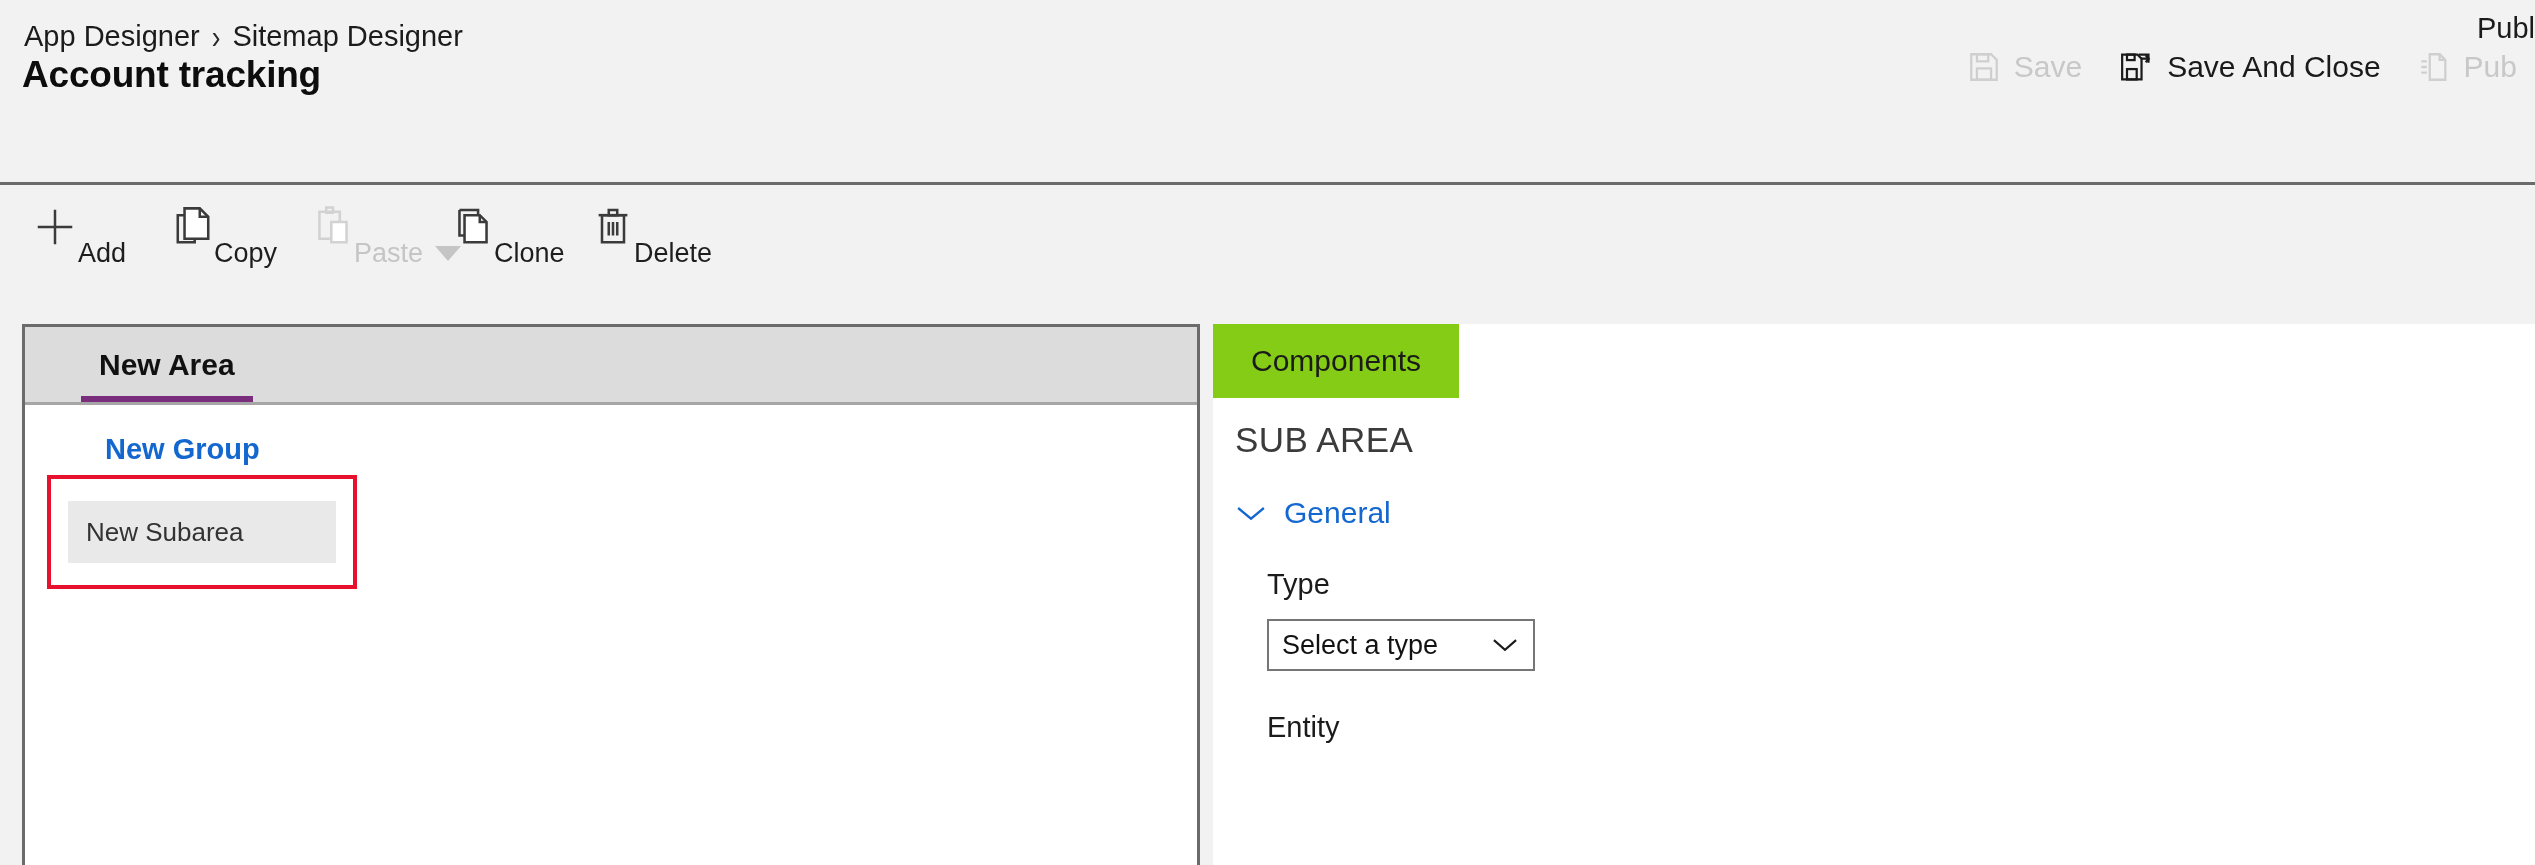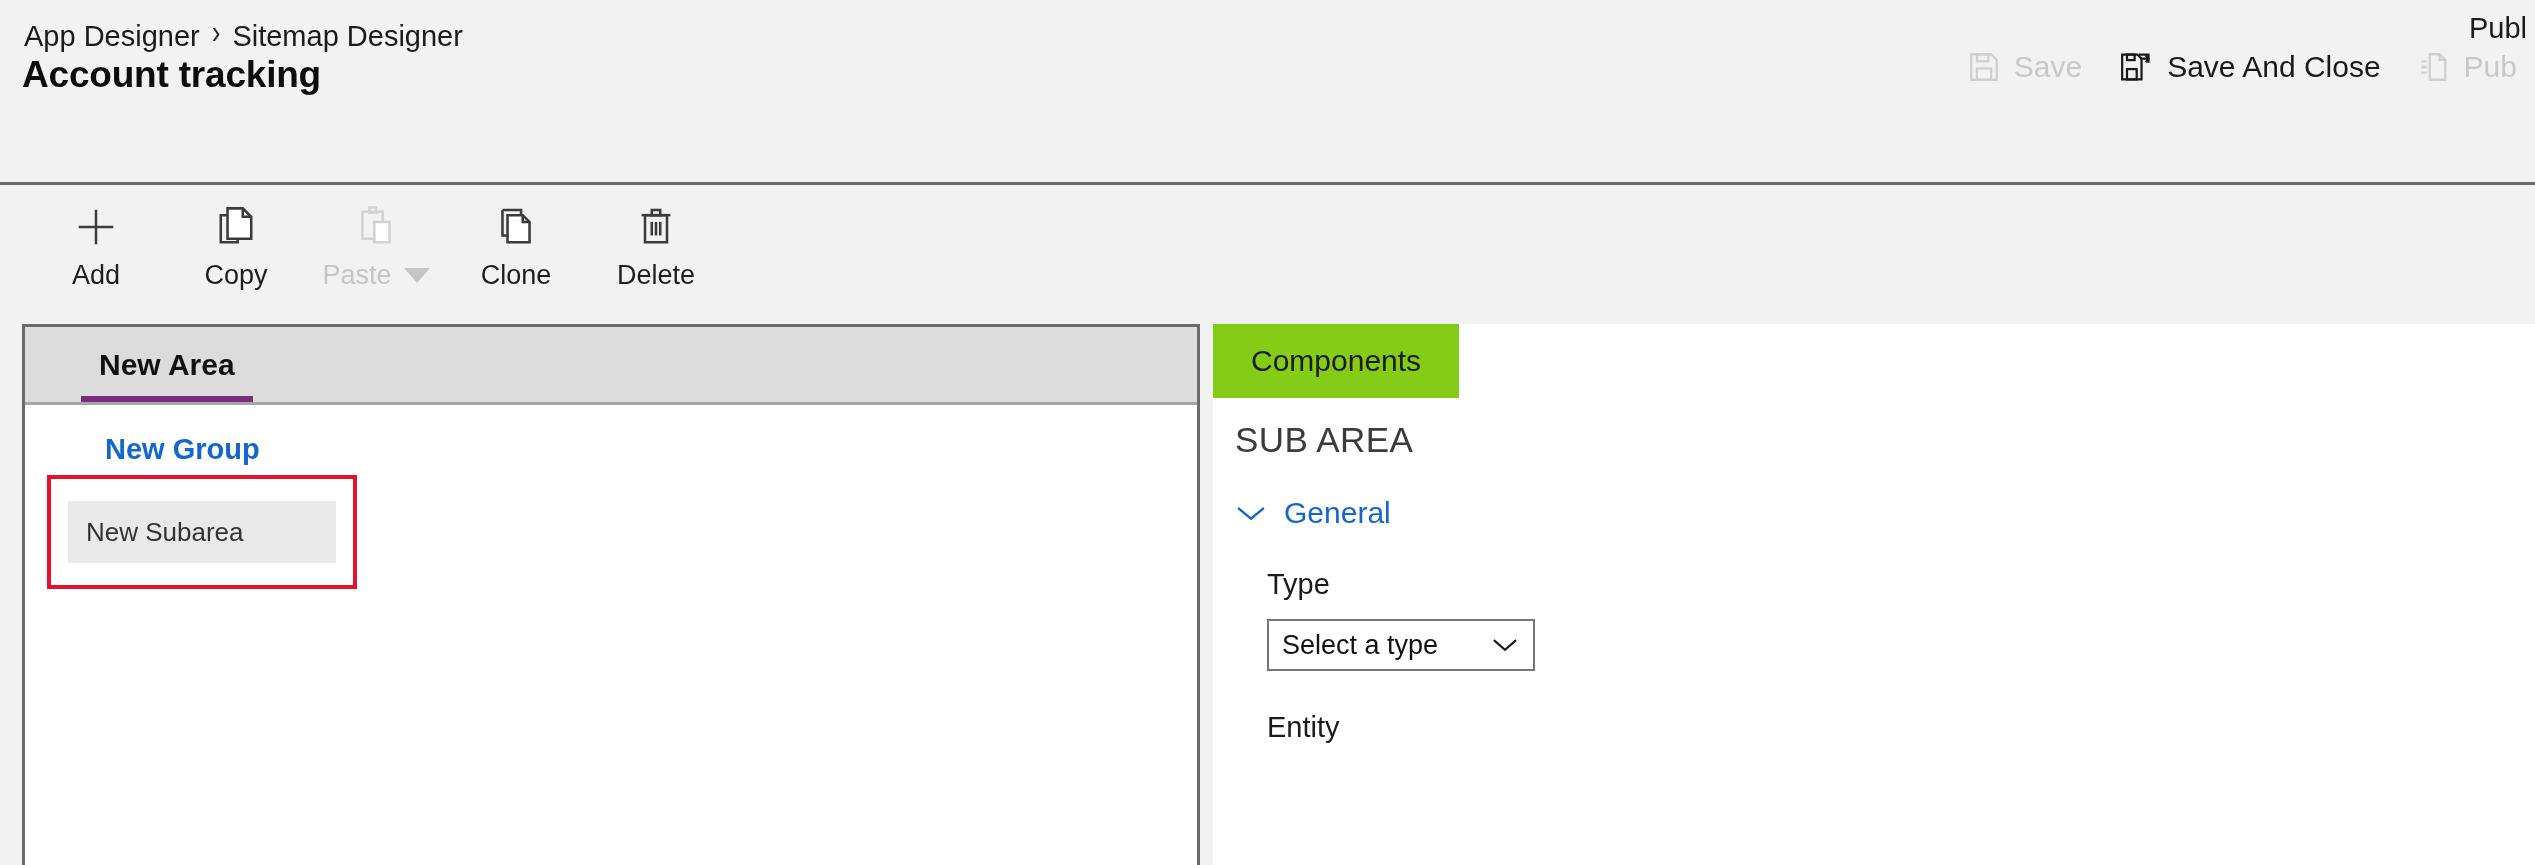--- a/index.html
+++ b/index.html
@@ -24,20 +24,21 @@
     height: 185px;
     background: #f2f2f2;
     border-bottom: 3px solid #6b6b6b;
     box-sizing: border-box;
   }
   .breadcrumb {
     position: absolute;
     left: 24px;
     top: 20px;
     display: flex;
+    align-items: center;
     gap: 12px;
     font-size: 29px;
     color: #1b1b1b;
     white-space: nowrap;
   }
   .breadcrumb-sep {
     font-size: 26px;
     color: #2b2b2b;
     font-weight: 300;
     line-height: 1;
@@ -78,21 +79,21 @@
     font-family: "Liberation Sans", sans-serif;
   }
   .hdr-btn.disabled {
     color: #c8c8c8;
     cursor: default;
   }
   .hdr-btn svg { display: block; }
 
   .publish-status {
     position: absolute;
-    right: 8px;
+    right: 0px;
     top: 12px;
     font-size: 29px;
     color: #1b1b1b;
     white-space: nowrap;
     overflow: hidden;
     text-align: right;
   }
 
   
   .commandbar {
@@ -105,22 +106,21 @@
     align-items: flex-start;
     padding-left: 26px;
     box-sizing: border-box;
   }
   .cmd-btn {
     width: 140px;
     height: 110px;
     background: transparent;
     border: none;
     display: flex;
-    flex-direction: column;
-    align-items: center;
+    flex-direction: row;
     justify-content: flex-start;
     padding-top: 14px;
     cursor: pointer;
     font-family: "Liberation Sans", sans-serif;
   }
   .cmd-icon {
     height: 50px;
     display: flex;
     align-items: center;
     justify-content: center;

